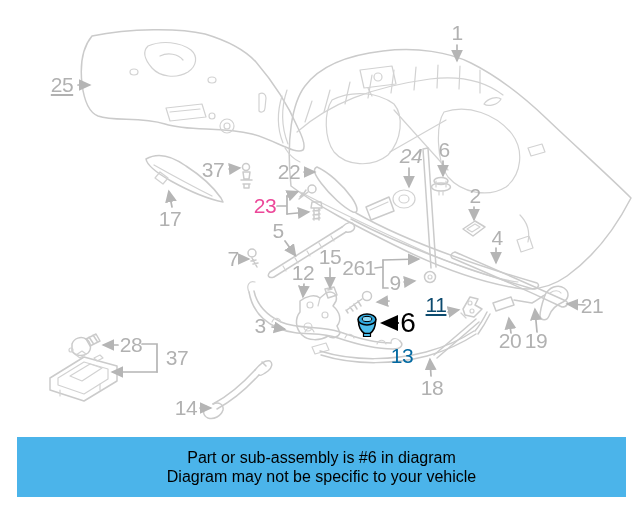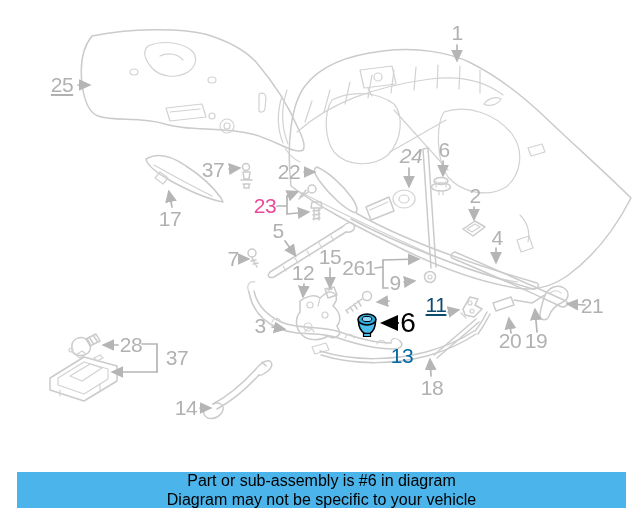--- a/index.html
+++ b/index.html
@@ -9,21 +9,21 @@
   .art2{stroke:#d2d2d2;fill:none;stroke-width:1.2;stroke-linecap:round;stroke-linejoin:round;}
   .arrow{stroke:#b5b5b5;fill:none;stroke-width:1.7;stroke-linecap:round;}
   .arrow-b{stroke:#000;fill:none;stroke-width:2;stroke-linecap:round;}
   #callouts .callout{
     position:absolute;transform:translate(-50%,-50%);
     color:#b1b1b1;font-size:21px;letter-spacing:-0.5px;white-space:nowrap;
     font-family:"Liberation Sans",sans-serif;
   }
   #callouts .callout.hl{color:#000;font-size:28px;letter-spacing:0;}
   .banner{
-    position:absolute;left:17px;top:472px;width:609px;height:36px;
+    position:absolute;left:17px;top:437px;width:609px;height:60px;
     display:flex;flex-direction:column;justify-content:center;align-items:center;
     font-size:16px;line-height:19px;color:#000;
   }
 </style>
 </head>
 <body>
 
 <div class="stage">
 
   <svg width="640" height="512" viewBox="0 0 640 512">

